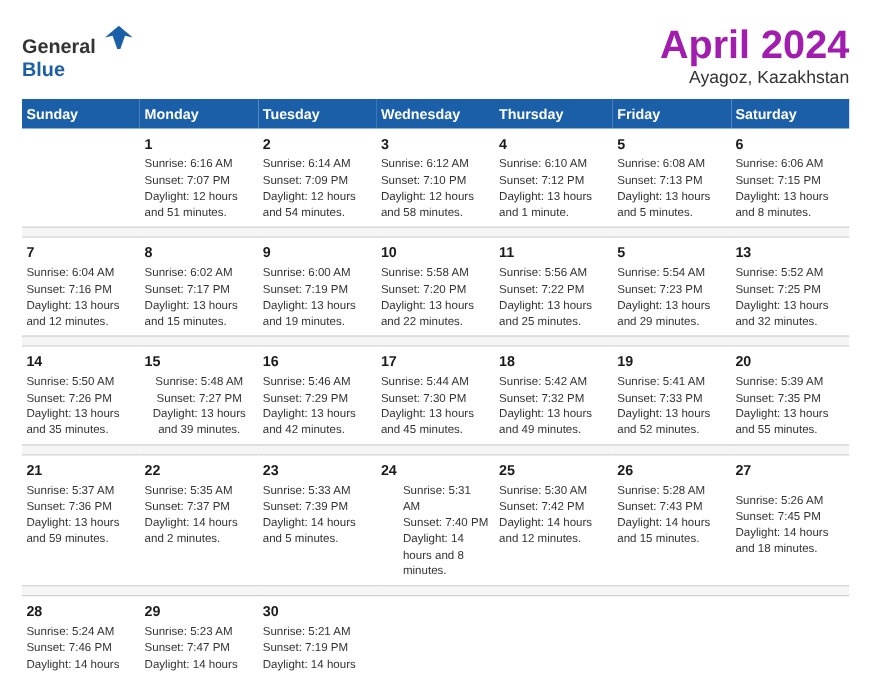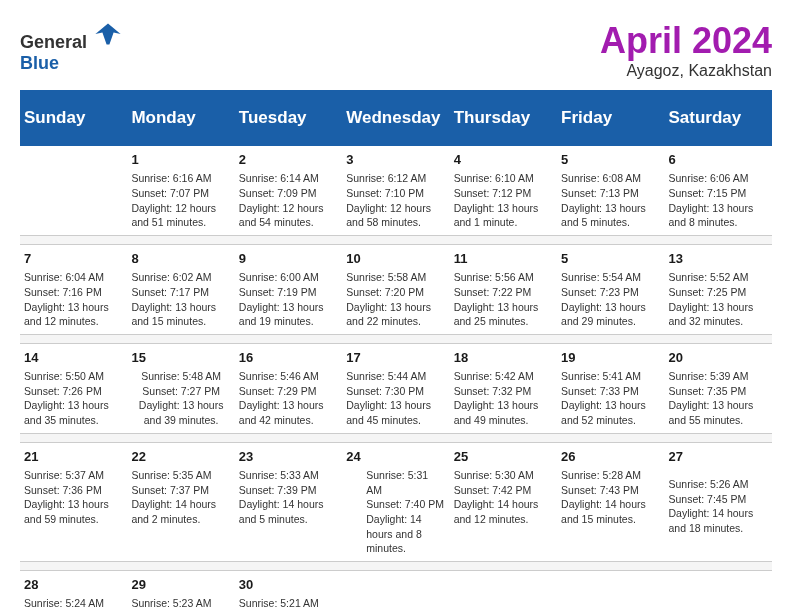--- a/index.html
+++ b/index.html
@@ -51,23 +51,23 @@
     table {
       width: 100%;
       border-collapse: collapse;
       font-size: 11px;
     }
     thead tr {
       background-color: #1a5fa8;
       color: #fff;
     }
     thead th {
-      padding: 18px 4px;
+      padding: 6px 4px;
       text-align: left;
-      font-size: 17px;
+      font-size: 13px;
       font-weight: bold;
     }
     tbody tr {
       border-bottom: 1px solid #ccc;
     }
     tbody tr:nth-child(even) {
       background-color: #f5f5f5;
     }
     tbody tr:nth-child(odd) {
       background-color: #fff;

